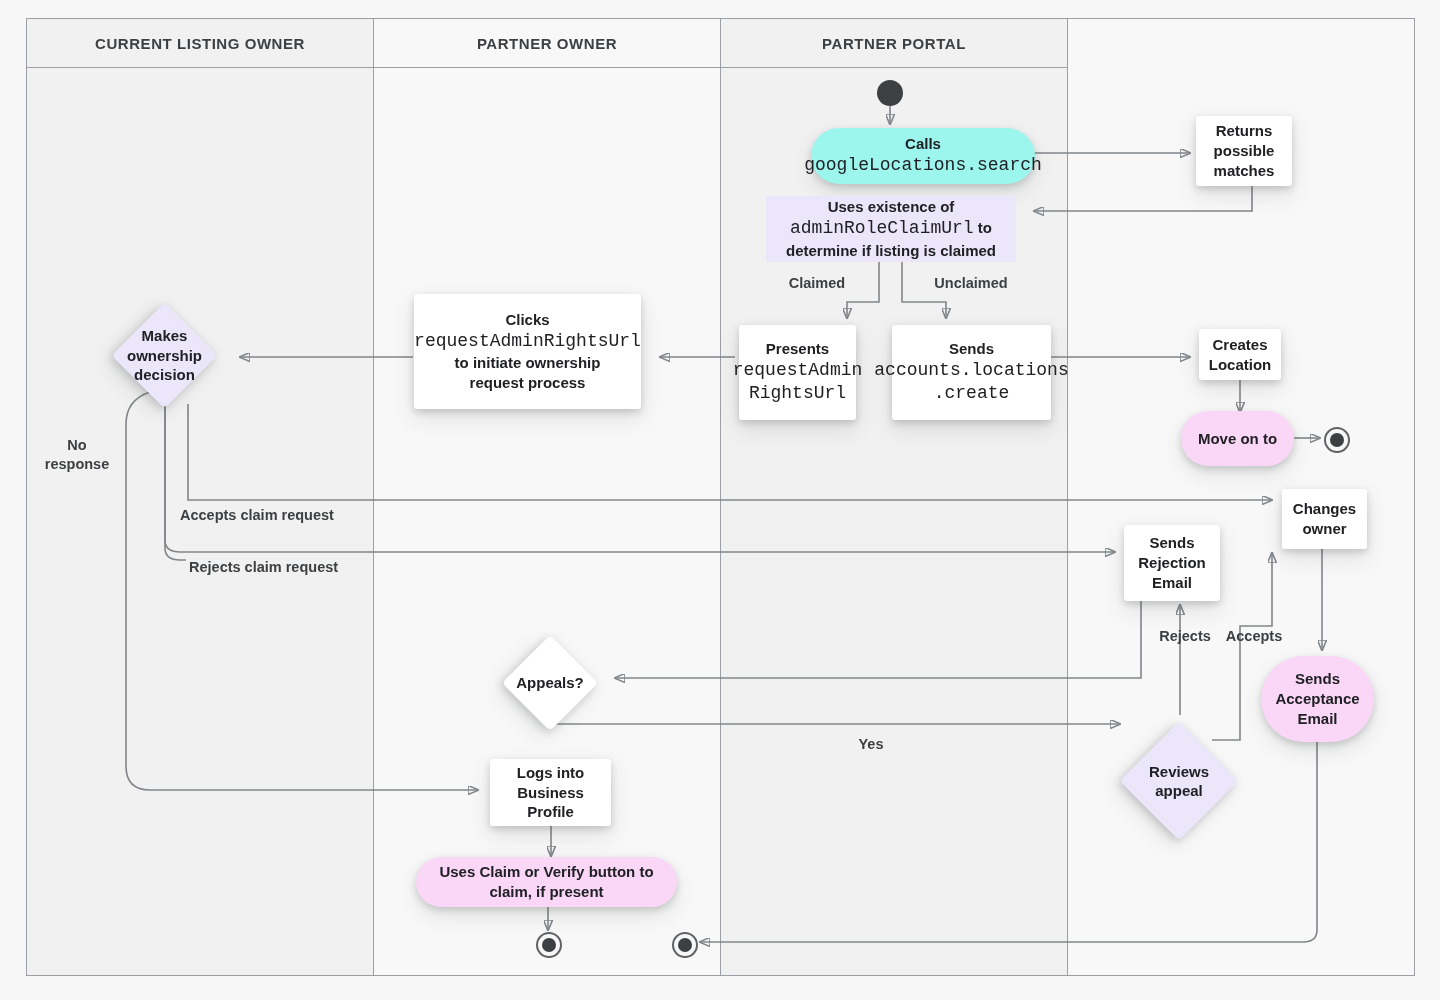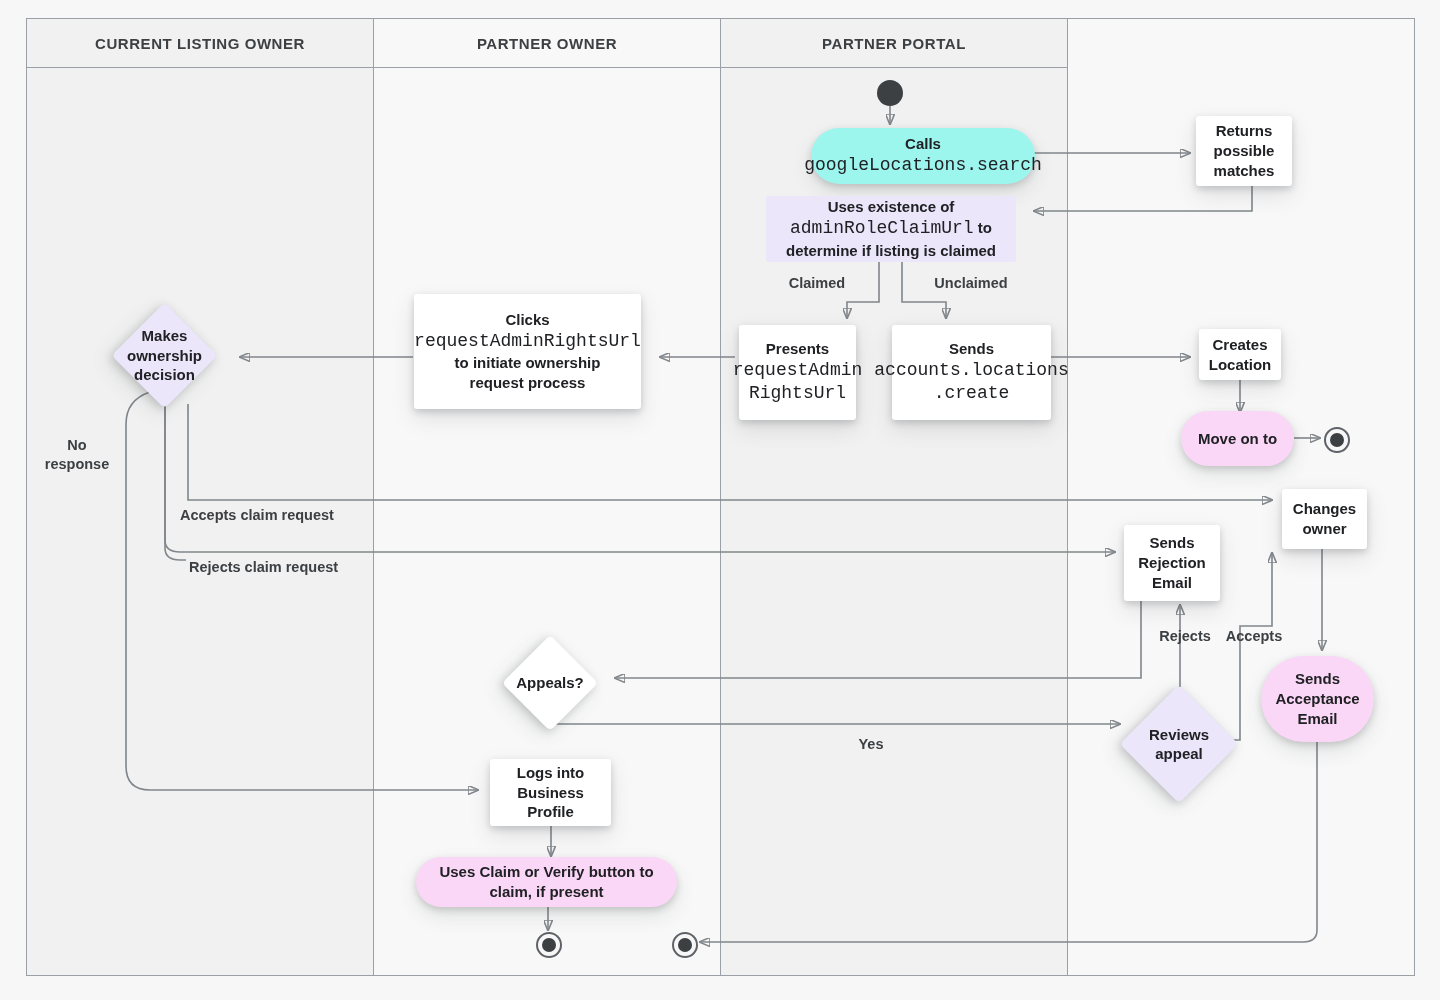--- a/index.html
+++ b/index.html
@@ -207,21 +207,21 @@
     <div class="txt" style="white-space:pre-line;">Sends
 Acceptance
 Email</div>
   </div>
 
   <div class="diamond" style="left:516px;top:649px;width:68px;height:68px;">
     <div class="dshape" style="background:#ffffff;"></div>
     <div class="dlabel">Appeals?</div>
   </div>
 
-  <div class="diamond" style="left:1137px;top:702px;width:84px;height:84px;">
+  <div class="diamond" style="left:1137px;top:739px;width:84px;height:84px;">
     <div class="dshape lav"></div>
     <div class="dlabel" style="white-space:pre-line;">Reviews
 appeal</div>
   </div>
 
   <div class="node rect" style="left:490px;top:759px;width:121px;height:67px;">
     <div class="txt" style="white-space:pre-line;">Logs into
 Business
 Profile</div>
   </div>

